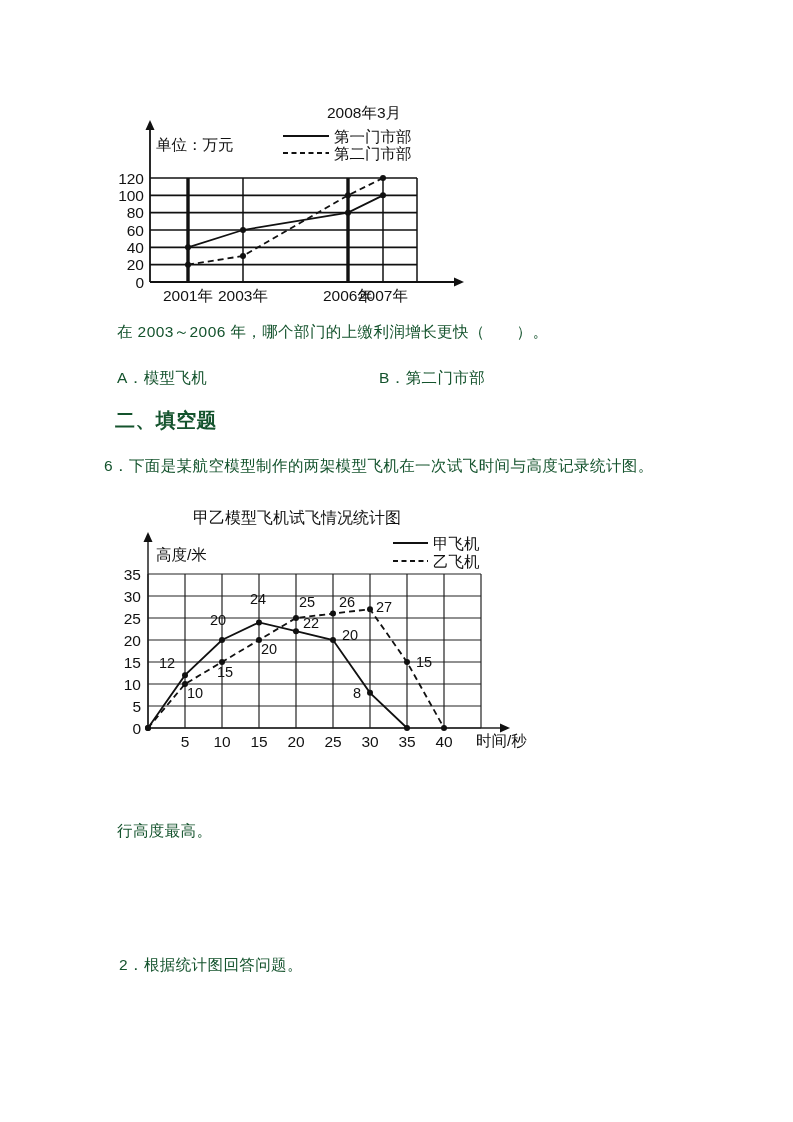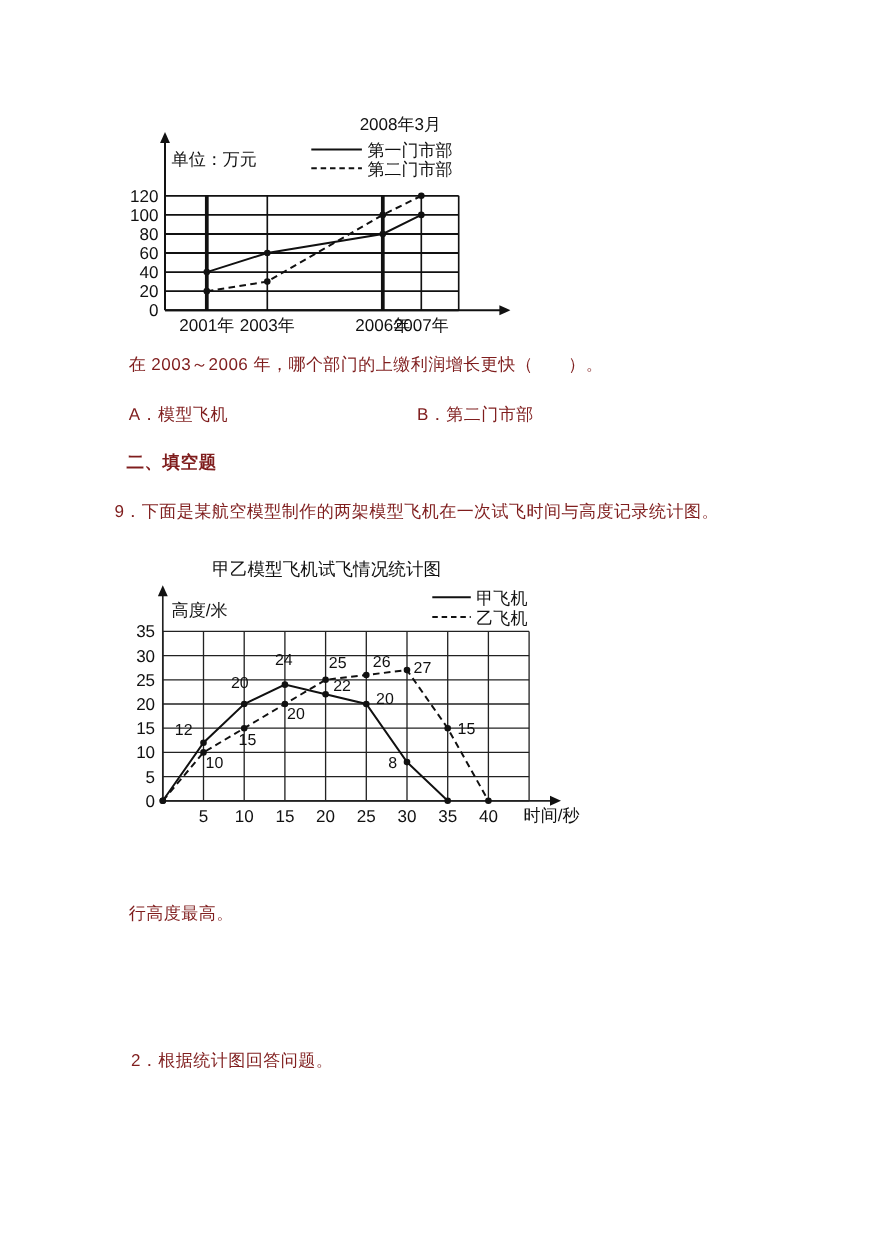--- a/index.html
+++ b/index.html
@@ -10,23 +10,23 @@
     font-family:"Liberation Sans","DejaVu Sans",sans-serif;
     color:#1b1b1b;
     overflow:hidden;
   }
   .t{
     position:absolute;
     font-size:15.5px;
     line-height:19px;
     letter-spacing:0.4px;
     white-space:pre;
-    color:#7f1d1d;
+    color:#14532d;
   }
-  .bold{font-weight:bold;font-size:16px;}
+  .bold{font-weight:bold;font-size:20px;}
   .chart{position:absolute;}
   svg text{font-family:"Liberation Sans","DejaVu Sans",sans-serif;}
 </style>
 </head>
 <body>
 
 <div class="page">
 
   <svg class="chart" id="chart-0" width="400" height="215" viewBox="0 0 400 215" style="left: 100px; top: 98px;">
       <line x1="50" y1="184" x2="317" y2="184" stroke="#111111" stroke-width="1.7"></line>
@@ -74,21 +74,21 @@
       <circle cx="283" cy="80.02000000000001" r="3" fill="#111111"></circle>
     </svg>
 
   <div class="t" style="left:117px;top:322px">在 2003～2006 年，哪个部门的上缴利润增长更快（　　）。</div>
 
   <div class="t" style="left:117px;top:368px">A．模型飞机</div>
   <div class="t" style="left:379px;top:368px">B．第二门市部</div>
 
   <div class="t bold" style="left:115px;top:411px">二、填空题</div>
 
-  <div class="t" style="left:104px;top:456px">9．下面是某航空模型制作的两架模型飞机在一次试飞时间与高度记录统计图。</div>
+  <div class="t" style="left:104px;top:456px">6．下面是某航空模型制作的两架模型飞机在一次试飞时间与高度记录统计图。</div>
 
   <svg class="chart" id="chart-1" width="445" height="268" viewBox="0 0 445 268" style="left: 100px; top: 500px;">
       <line x1="48" y1="74" x2="48" y2="228" stroke="#222" stroke-width="1.2"></line>
       <line x1="85" y1="74" x2="85" y2="228" stroke="#222" stroke-width="1.2"></line>
       <line x1="122" y1="74" x2="122" y2="228" stroke="#222" stroke-width="1.2"></line>
       <line x1="159" y1="74" x2="159" y2="228" stroke="#222" stroke-width="1.2"></line>
       <line x1="196" y1="74" x2="196" y2="228" stroke="#222" stroke-width="1.2"></line>
       <line x1="233" y1="74" x2="233" y2="228" stroke="#222" stroke-width="1.2"></line>
       <line x1="270" y1="74" x2="270" y2="228" stroke="#222" stroke-width="1.2"></line>
       <line x1="307" y1="74" x2="307" y2="228" stroke="#222" stroke-width="1.2"></line>

